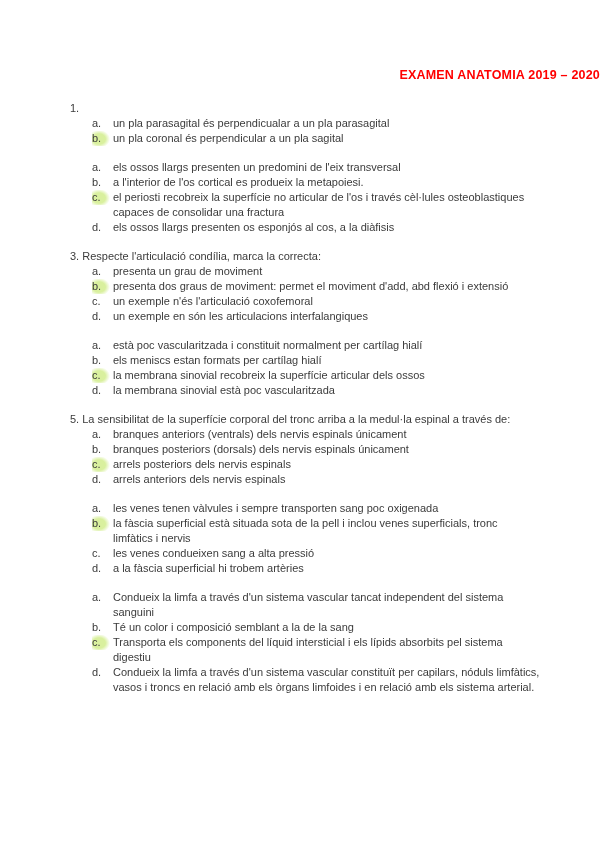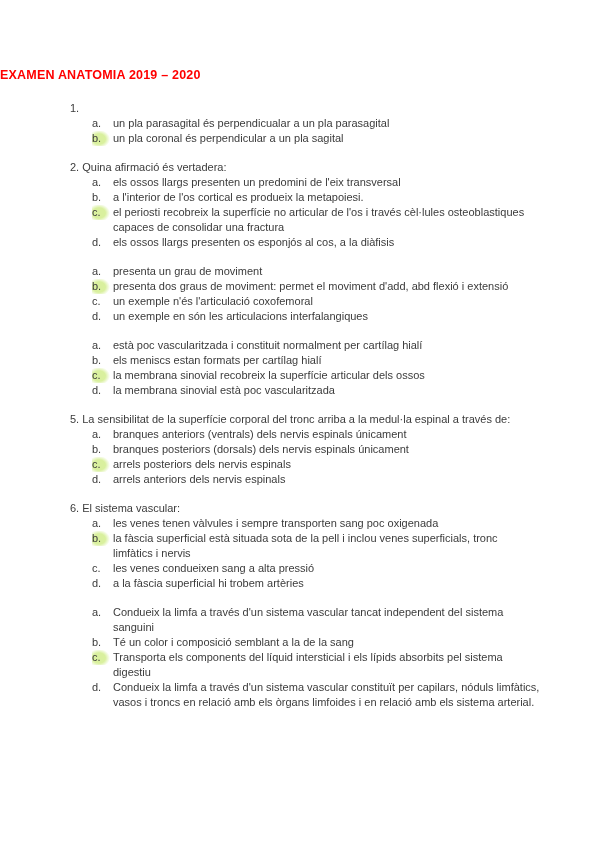--- a/index.html
+++ b/index.html
@@ -18,21 +18,21 @@
     -webkit-font-smoothing: antialiased;
   }
   .page {
     width: 600px;
     height: 848px;
     background: #ffffff;
     box-sizing: border-box;
     padding-top: 67px;
   }
   .title {
-    text-align: left;
+    text-align: right;
     font-weight: bold;
     font-size: 12.5px;
     line-height: 16px;
     color: #ff0000;
     margin: 0 0 18px 0;
     letter-spacing: 0.2px;
   }
   .content {
     box-sizing: border-box;
     padding-left: 70px;
@@ -74,40 +74,40 @@
         <span class="opt-letter">a.</span>
         <span class="opt-text">un pla parasagital és perpendicualar a un pla parasagital</span>
       </div>
       <div class="opt-row">
         <span class="opt-letter hl">b.</span>
         <span class="opt-text">un pla coronal és perpendicular a un pla sagital</span>
       </div>
     </div>
 
     <div class="question">
-      <div class="q-header">2. Quina afirmació és vertadera:</div>
       <div class="opt-row">
         <span class="opt-letter">a.</span>
         <span class="opt-text">els ossos llargs presenten un predomini de l'eix transversal</span>
       </div>
       <div class="opt-row">
         <span class="opt-letter">b.</span>
         <span class="opt-text">a l'interior de l'os cortical es produeix la metapoiesi.</span>
       </div>
       <div class="opt-row">
         <span class="opt-letter hl">c.</span>
         <span class="opt-text">el periosti recobreix la superfície no articular de l'os i través cèl·lules osteoblastiques capaces de consolidar una fractura</span>
       </div>
       <div class="opt-row">
         <span class="opt-letter">d.</span>
         <span class="opt-text">els ossos llargs presenten os esponjós al cos, a la diàfisis</span>
       </div>
     </div>
 
     <div class="question">
+      <div class="q-header">3. Respecte l'articulació condília, marca la correcta:</div>
       <div class="opt-row">
         <span class="opt-letter">a.</span>
         <span class="opt-text">presenta un grau de moviment</span>
       </div>
       <div class="opt-row">
         <span class="opt-letter hl">b.</span>
         <span class="opt-text">presenta dos graus de moviment: permet el moviment d'add, abd flexió i extensió</span>
       </div>
       <div class="opt-row">
         <span class="opt-letter">c.</span>
@@ -152,21 +152,20 @@
         <span class="opt-letter hl">c.</span>
         <span class="opt-text">arrels posteriors dels nervis espinals</span>
       </div>
       <div class="opt-row">
         <span class="opt-letter">d.</span>
         <span class="opt-text">arrels anteriors dels nervis espinals</span>
       </div>
     </div>
 
     <div class="question">
-      <div class="q-header">6. El sistema vascular:</div>
       <div class="opt-row">
         <span class="opt-letter">a.</span>
         <span class="opt-text">les venes tenen vàlvules i sempre transporten sang poc oxigenada</span>
       </div>
       <div class="opt-row">
         <span class="opt-letter hl">b.</span>
         <span class="opt-text">la fàscia superficial està situada sota de la pell i inclou venes superficials, tronc limfàtics i nervis</span>
       </div>
       <div class="opt-row">
         <span class="opt-letter">c.</span>

